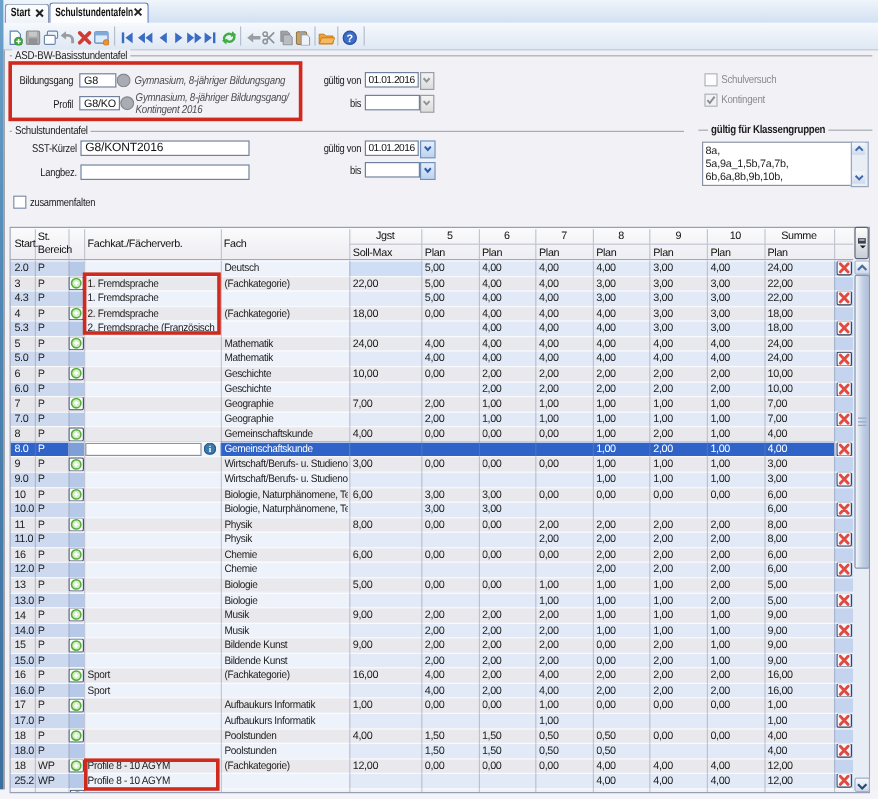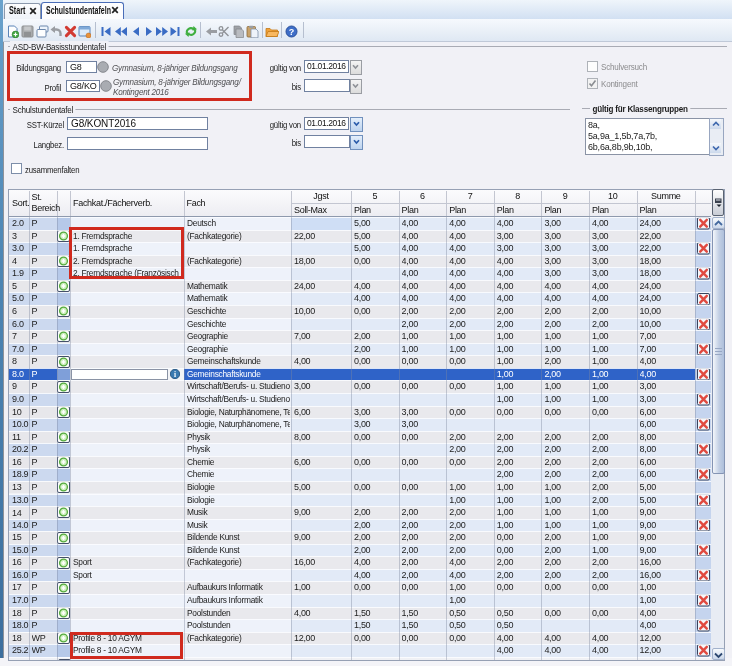--- a/index.html
+++ b/index.html
@@ -191,21 +191,21 @@
 <div class="a" style="left:291px;top:190.5px;width:1px;height:25px;background:#c3c6d1;"></div>
 <div class="a" style="left:695px;top:190.5px;width:1px;height:25px;background:#c3c6d1;"></div>
 <div class="a" style="left:351px;top:190.5px;width:1px;height:25px;background:#c3c6d1;"></div>
 <div class="a" style="left:398.6px;top:190.5px;width:1px;height:25px;background:#c3c6d1;"></div>
 <div class="a" style="left:446.2px;top:190.5px;width:1px;height:25px;background:#c3c6d1;"></div>
 <div class="a" style="left:493.8px;top:190.5px;width:1px;height:25px;background:#c3c6d1;"></div>
 <div class="a" style="left:541.4px;top:190.5px;width:1px;height:25px;background:#c3c6d1;"></div>
 <div class="a" style="left:589px;top:190.5px;width:1px;height:25px;background:#c3c6d1;"></div>
 <div class="a" style="left:636.6px;top:190.5px;width:1px;height:25px;background:#c3c6d1;"></div>
 <div class="a" style="left:291px;top:202.5px;width:420px;height:1px;background:#c3c6d1;"></div>
-<div class="hc" style="left:12px;top:197.5px;">Sort.</div>
+<div class="hc" style="left:12px;top:197.5px;">Start.</div>
 <div class="hc" style="left:31.5px;top:191.5px;line-height:11.5px;">St.<br>Bereich</div>
 <div class="hc" style="left:73px;top:197.5px;">Fachkat./Fächerverb.</div>
 <div class="hc" style="left:186.5px;top:197.5px;">Fach</div>
 <div class="hc" style="left:291px;top:191px;width:60px;text-align:center;">Jgst</div>
 <div class="hc" style="left:351px;top:191px;width:47.6px;text-align:center;">5</div>
 <div class="hc" style="left:398.6px;top:191px;width:47.6px;text-align:center;">6</div>
 <div class="hc" style="left:446.2px;top:191px;width:47.6px;text-align:center;">7</div>
 <div class="hc" style="left:493.8px;top:191px;width:47.6px;text-align:center;">8</div>
 <div class="hc" style="left:541.4px;top:191px;width:47.6px;text-align:center;">9</div>
 <div class="hc" style="left:589px;top:191px;width:47.6px;text-align:center;">10</div>
@@ -264,21 +264,21 @@
 <div class="cell" style="left:449.2px;top:229.57px;width:40px;line-height:12.57px;color:#1c1c1c;">4,00</div>
 <div class="cell" style="left:496.8px;top:229.57px;width:40px;line-height:12.57px;color:#1c1c1c;">3,00</div>
 <div class="cell" style="left:544.4px;top:229.57px;width:40px;line-height:12.57px;color:#1c1c1c;">3,00</div>
 <div class="cell" style="left:592px;top:229.57px;width:40px;line-height:12.57px;color:#1c1c1c;">3,00</div>
 <div class="cell" style="left:639.6px;top:229.57px;width:50px;line-height:12.57px;color:#1c1c1c;">22,00</div>
 <div class="a" style="left:9px;top:242.14px;width:47.5px;height:12.57px;background:#ccd9ef;"></div>
 <div class="a" style="left:56.5px;top:242.14px;width:13.5px;height:12.57px;background:#b6c9e9;"></div>
 <div class="a" style="left:70px;top:242.14px;width:221px;height:12.57px;background:#eef2fa;"></div>
 <div class="a" style="left:291px;top:242.14px;width:404px;height:12.57px;background:#e2eaf7;"></div>
 <div class="a" style="left:695px;top:242.14px;width:16px;height:12.57px;background:#c5d4ee;"></div>
-<div class="cell" style="left:12px;top:242.14px;width:16.5px;line-height:12.57px;color:#1c1c1c;">3.0</div>
+<div class="cell" style="left:12px;top:242.14px;width:16.5px;line-height:12.57px;color:#1c1c1c;">4.3</div>
 <div class="cell" style="left:31.5px;top:242.14px;width:24.5px;line-height:12.57px;color:#1c1c1c;">P</div>
 <div class="cell" style="left:73px;top:242.14px;width:109.5px;line-height:12.57px;color:#1c1c1c;"><span style="display:inline-block;transform:scaleX(0.93);transform-origin:0 50%;">1. Fremdsprache</span></div>
 <div class="cell" style="left:354px;top:242.14px;width:40px;line-height:12.57px;color:#1c1c1c;">5,00</div>
 <div class="cell" style="left:401.6px;top:242.14px;width:40px;line-height:12.57px;color:#1c1c1c;">4,00</div>
 <div class="cell" style="left:449.2px;top:242.14px;width:40px;line-height:12.57px;color:#1c1c1c;">4,00</div>
 <div class="cell" style="left:496.8px;top:242.14px;width:40px;line-height:12.57px;color:#1c1c1c;">3,00</div>
 <div class="cell" style="left:544.4px;top:242.14px;width:40px;line-height:12.57px;color:#1c1c1c;">3,00</div>
 <div class="cell" style="left:592px;top:242.14px;width:40px;line-height:12.57px;color:#1c1c1c;">3,00</div>
 <div class="cell" style="left:639.6px;top:242.14px;width:50px;line-height:12.57px;color:#1c1c1c;">22,00</div>
 <svg class="a" style="left:697px;top:242.236px;" width="13" height="12.5" viewBox="0 0 13 12.5">
@@ -305,21 +305,21 @@
 <div class="cell" style="left:449.2px;top:254.70px;width:40px;line-height:12.57px;color:#1c1c1c;">4,00</div>
 <div class="cell" style="left:496.8px;top:254.70px;width:40px;line-height:12.57px;color:#1c1c1c;">4,00</div>
 <div class="cell" style="left:544.4px;top:254.70px;width:40px;line-height:12.57px;color:#1c1c1c;">3,00</div>
 <div class="cell" style="left:592px;top:254.70px;width:40px;line-height:12.57px;color:#1c1c1c;">3,00</div>
 <div class="cell" style="left:639.6px;top:254.70px;width:50px;line-height:12.57px;color:#1c1c1c;">18,00</div>
 <div class="a" style="left:9px;top:267.27px;width:47.5px;height:12.57px;background:#ccd9ef;"></div>
 <div class="a" style="left:56.5px;top:267.27px;width:13.5px;height:12.57px;background:#b6c9e9;"></div>
 <div class="a" style="left:70px;top:267.27px;width:221px;height:12.57px;background:#eef2fa;"></div>
 <div class="a" style="left:291px;top:267.27px;width:404px;height:12.57px;background:#e2eaf7;"></div>
 <div class="a" style="left:695px;top:267.27px;width:16px;height:12.57px;background:#c5d4ee;"></div>
-<div class="cell" style="left:12px;top:267.27px;width:16.5px;line-height:12.57px;color:#1c1c1c;">1.9</div>
+<div class="cell" style="left:12px;top:267.27px;width:16.5px;line-height:12.57px;color:#1c1c1c;">5.3</div>
 <div class="cell" style="left:31.5px;top:267.27px;width:24.5px;line-height:12.57px;color:#1c1c1c;">P</div>
 <div class="cell" style="left:73px;top:267.27px;width:109.5px;line-height:12.57px;color:#1c1c1c;"><span style="display:inline-block;transform:scaleX(0.93);transform-origin:0 50%;">2. Fremdsprache (Französisch …</span></div>
 <div class="cell" style="left:401.6px;top:267.27px;width:40px;line-height:12.57px;color:#1c1c1c;">4,00</div>
 <div class="cell" style="left:449.2px;top:267.27px;width:40px;line-height:12.57px;color:#1c1c1c;">4,00</div>
 <div class="cell" style="left:496.8px;top:267.27px;width:40px;line-height:12.57px;color:#1c1c1c;">4,00</div>
 <div class="cell" style="left:544.4px;top:267.27px;width:40px;line-height:12.57px;color:#1c1c1c;">3,00</div>
 <div class="cell" style="left:592px;top:267.27px;width:40px;line-height:12.57px;color:#1c1c1c;">3,00</div>
 <div class="cell" style="left:639.6px;top:267.27px;width:50px;line-height:12.57px;color:#1c1c1c;">18,00</div>
 <svg class="a" style="left:697px;top:267.372px;" width="13" height="12.5" viewBox="0 0 13 12.5">
     <rect x="0.5" y="0.5" width="12" height="11.5" rx="1.5" fill="#f4f6fa" stroke="#38445e" stroke-width="1"></rect>
@@ -580,21 +580,21 @@
 <div class="cell" style="left:449.2px;top:430.66px;width:40px;line-height:12.57px;color:#1c1c1c;">2,00</div>
 <div class="cell" style="left:496.8px;top:430.66px;width:40px;line-height:12.57px;color:#1c1c1c;">2,00</div>
 <div class="cell" style="left:544.4px;top:430.66px;width:40px;line-height:12.57px;color:#1c1c1c;">2,00</div>
 <div class="cell" style="left:592px;top:430.66px;width:40px;line-height:12.57px;color:#1c1c1c;">2,00</div>
 <div class="cell" style="left:639.6px;top:430.66px;width:50px;line-height:12.57px;color:#1c1c1c;">8,00</div>
 <div class="a" style="left:9px;top:443.22px;width:47.5px;height:12.57px;background:#ccd9ef;"></div>
 <div class="a" style="left:56.5px;top:443.22px;width:13.5px;height:12.57px;background:#b6c9e9;"></div>
 <div class="a" style="left:70px;top:443.22px;width:221px;height:12.57px;background:#eef2fa;"></div>
 <div class="a" style="left:291px;top:443.22px;width:404px;height:12.57px;background:#e2eaf7;"></div>
 <div class="a" style="left:695px;top:443.22px;width:16px;height:12.57px;background:#c5d4ee;"></div>
-<div class="cell" style="left:12px;top:443.22px;width:16.5px;line-height:12.57px;color:#1c1c1c;">20.2</div>
+<div class="cell" style="left:12px;top:443.22px;width:16.5px;line-height:12.57px;color:#1c1c1c;">11.0</div>
 <div class="cell" style="left:31.5px;top:443.22px;width:24.5px;line-height:12.57px;color:#1c1c1c;">P</div>
 <div class="cell" style="left:186.5px;top:443.22px;width:103px;line-height:12.57px;color:#1c1c1c;"><span style="display:inline-block;transform:scaleX(0.93);transform-origin:0 50%;">Physik</span></div>
 <div class="cell" style="left:449.2px;top:443.22px;width:40px;line-height:12.57px;color:#1c1c1c;">2,00</div>
 <div class="cell" style="left:496.8px;top:443.22px;width:40px;line-height:12.57px;color:#1c1c1c;">2,00</div>
 <div class="cell" style="left:544.4px;top:443.22px;width:40px;line-height:12.57px;color:#1c1c1c;">2,00</div>
 <div class="cell" style="left:592px;top:443.22px;width:40px;line-height:12.57px;color:#1c1c1c;">2,00</div>
 <div class="cell" style="left:639.6px;top:443.22px;width:50px;line-height:12.57px;color:#1c1c1c;">8,00</div>
 <svg class="a" style="left:697px;top:443.324px;" width="13" height="12.5" viewBox="0 0 13 12.5">
     <rect x="0.5" y="0.5" width="12" height="11.5" rx="1.5" fill="#f4f6fa" stroke="#38445e" stroke-width="1"></rect>
     <path d="M3.2 2.8 L9.8 9.7 M9.8 2.8 L3.2 9.7" stroke="#e04a40" stroke-width="2.4" stroke-linecap="round"></path>
@@ -618,21 +618,21 @@
 <div class="cell" style="left:449.2px;top:455.79px;width:40px;line-height:12.57px;color:#1c1c1c;">0,00</div>
 <div class="cell" style="left:496.8px;top:455.79px;width:40px;line-height:12.57px;color:#1c1c1c;">2,00</div>
 <div class="cell" style="left:544.4px;top:455.79px;width:40px;line-height:12.57px;color:#1c1c1c;">2,00</div>
 <div class="cell" style="left:592px;top:455.79px;width:40px;line-height:12.57px;color:#1c1c1c;">2,00</div>
 <div class="cell" style="left:639.6px;top:455.79px;width:50px;line-height:12.57px;color:#1c1c1c;">6,00</div>
 <div class="a" style="left:9px;top:468.36px;width:47.5px;height:12.57px;background:#ccd9ef;"></div>
 <div class="a" style="left:56.5px;top:468.36px;width:13.5px;height:12.57px;background:#b6c9e9;"></div>
 <div class="a" style="left:70px;top:468.36px;width:221px;height:12.57px;background:#eef2fa;"></div>
 <div class="a" style="left:291px;top:468.36px;width:404px;height:12.57px;background:#e2eaf7;"></div>
 <div class="a" style="left:695px;top:468.36px;width:16px;height:12.57px;background:#c5d4ee;"></div>
-<div class="cell" style="left:12px;top:468.36px;width:16.5px;line-height:12.57px;color:#1c1c1c;">18.9</div>
+<div class="cell" style="left:12px;top:468.36px;width:16.5px;line-height:12.57px;color:#1c1c1c;">12.0</div>
 <div class="cell" style="left:31.5px;top:468.36px;width:24.5px;line-height:12.57px;color:#1c1c1c;">P</div>
 <div class="cell" style="left:186.5px;top:468.36px;width:103px;line-height:12.57px;color:#1c1c1c;"><span style="display:inline-block;transform:scaleX(0.93);transform-origin:0 50%;">Chemie</span></div>
 <div class="cell" style="left:496.8px;top:468.36px;width:40px;line-height:12.57px;color:#1c1c1c;">2,00</div>
 <div class="cell" style="left:544.4px;top:468.36px;width:40px;line-height:12.57px;color:#1c1c1c;">2,00</div>
 <div class="cell" style="left:592px;top:468.36px;width:40px;line-height:12.57px;color:#1c1c1c;">2,00</div>
 <div class="cell" style="left:639.6px;top:468.36px;width:50px;line-height:12.57px;color:#1c1c1c;">6,00</div>
 <svg class="a" style="left:697px;top:468.46px;" width="13" height="12.5" viewBox="0 0 13 12.5">
     <rect x="0.5" y="0.5" width="12" height="11.5" rx="1.5" fill="#f4f6fa" stroke="#38445e" stroke-width="1"></rect>
     <path d="M3.2 2.8 L9.8 9.7 M9.8 2.8 L3.2 9.7" stroke="#e04a40" stroke-width="2.4" stroke-linecap="round"></path>
   </svg>

